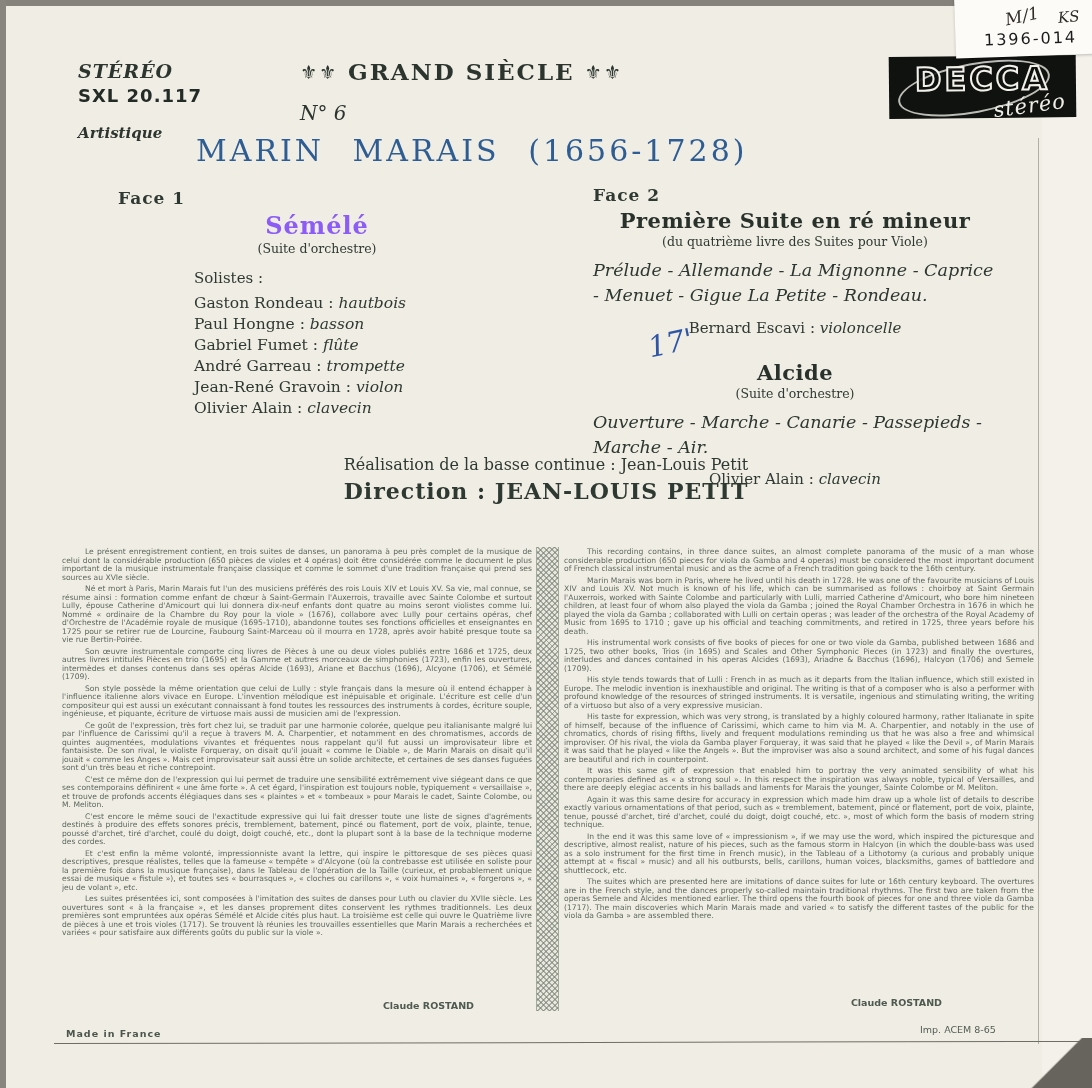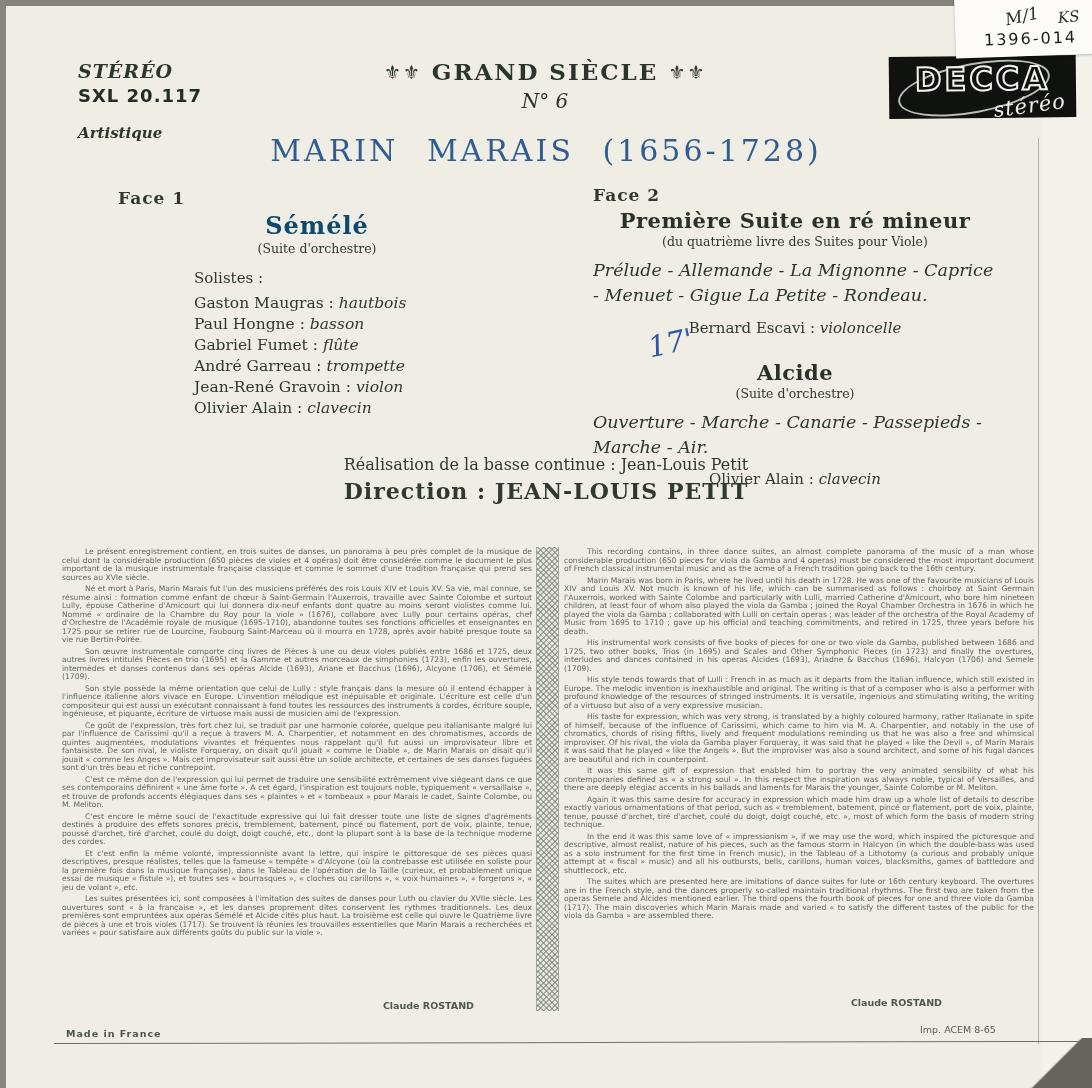--- a/index.html
+++ b/index.html
@@ -14,25 +14,25 @@
   .edge-left{left:0;top:0;width:6px;height:1088px;background:#87857d;}
   .edge-right-band{left:1042px;top:0;width:50px;height:1088px;background:#f3f1ea;}
   .edge-right-line{left:1038px;top:138px;width:1px;height:906px;background:rgba(95,100,90,.45);}
   .corner-wedge{right:0;bottom:0;width:78px;height:50px;background:linear-gradient(135deg,transparent 52%,#66645d 54%);}
   .fold-line{left:54px;top:1042px;width:1038px;height:1px;background:#6f6e66;transform:rotate(-0.12deg);}
   
   .hdr-left{left:78px;top:60px;width:190px;}
   .stereo{font-style:italic;font-weight:bold;font-size:19px;letter-spacing:1px;color:#2c362f;}
   .catalog{font-family:"DejaVu Sans",sans-serif;font-weight:bold;font-size:18px;letter-spacing:1px;color:#232b26;margin-top:3px;}
   .artistique{font-style:italic;font-weight:bold;font-size:15px;color:#2c362f;margin-top:18px;}
-  .hdr-center{left:300px;top:58px;width:490px;text-align:center;}
+  .hdr-center{left:300px;top:58px;width:490px;text-align:left;}
   .collection{font-weight:bold;font-size:23px;letter-spacing:2px;color:#2b352e;}
   .fleur{font-family:"DejaVu Sans",sans-serif;font-size:19px;font-weight:normal;vertical-align:1px;}
-  .coll-no{font-style:italic;font-size:20px;margin-top:4px;color:#2b352e;}
-  .album-title{left:196px;top:133px;width:700px;text-align:center;
+  .coll-no{font-style:italic;font-size:20px;margin-top:16px;color:#2b352e;}
+  .album-title{left:196px;top:133px;width:700px;text-align:left;
     font-size:30px;letter-spacing:3px;word-spacing:16px;color:#2e5d94;}
   
   .decca{left:889px;top:56px;width:187px;height:62px;background:#101210;transform:rotate(-0.6deg);overflow:hidden;}
   .decca-oval{position:absolute;left:8px;top:7px;width:150px;height:46px;border:2px solid rgba(245,245,238,.75);border-radius:50%;transform:rotate(-10deg);}
   .decca-word{position:absolute;left:0;top:4px;width:100%;text-align:center;
     font-family:"DejaVu Sans",sans-serif;font-weight:bold;font-size:32px;letter-spacing:3px;
     color:rgba(16,18,16,.9);-webkit-text-stroke:2px #f1f1ea;}
   .decca-script{position:absolute;right:10px;bottom:0px;font-style:italic;font-size:21px;color:#efefe8;transform:rotate(-7deg);letter-spacing:1px;}
   
   .sticker-hand{left:985px;top:-14px;width:112px;height:36px;background:#fcfbf7;transform:rotate(2.5deg);box-shadow:0 1px 2px rgba(0,0,0,.18);}
@@ -40,21 +40,21 @@
   .sticker-number{position:absolute;left:0;bottom:8px;width:100%;text-align:center;
     font-family:"DejaVu Sans",sans-serif;font-size:16px;letter-spacing:2px;color:#1c1c1c;}
   .hand{font-style:italic;color:#2f2c28;font-family:"DejaVu Serif",serif;}
   .hand-m{left:1005px;top:6px;font-size:17px;transform:rotate(-12deg);}
   .hand-ks{left:1058px;top:8px;font-size:15px;transform:rotate(-6deg);}
   .hand-17{left:648px;top:326px;font-size:29px;color:#2f55a5;transform:rotate(-12deg);font-style:italic;}
   
   .face1{left:118px;top:188px;width:398px;}
   .face2{left:593px;top:185px;width:404px;}
   .face-label{text-align:left;font-weight:bold;font-size:17px;letter-spacing:1px;}
-  .work-title{text-align:center;font-weight:bold;font-size:24px;letter-spacing:1px;margin-top:3px;color:#0c4a6e;}
+  .work-title{text-align:center;font-weight:bold;font-size:24px;letter-spacing:1px;margin-top:3px;color:#8b5cf6;}
   .work-title2{text-align:center;font-weight:bold;font-size:21px;letter-spacing:0.5px;margin-top:3px;color:#28322b;}
   .work-sub{text-align:center;font-size:12.5px;margin-top:1px;}
   .tracks{font-style:italic;font-size:17.5px;line-height:1.42;margin-top:9px;color:#2c372f;}
   .soloist-line{text-align:center;font-size:15px;margin-top:11px;}
   .soloists{margin:13px 0 0 76px;}
   .soloists-label{font-size:15px;margin-bottom:6px;}
   .soloist{font-size:15.5px;line-height:21px;}
   .instr{font-style:italic;}
   
   .credits{left:196px;top:455px;width:700px;text-align:center;}
@@ -120,21 +120,21 @@
   <div class="abs hand hand-ks">KS</div>
 
   <div class="abs album-title">MARIN MARAIS (1656-1728)</div>
 
   <div class="abs face1">
     <div class="face-label">Face 1</div>
     <div class="work-title">Sémélé</div>
     <div class="work-sub">(Suite d'orchestre)</div>
     <div class="soloists">
       <div class="soloists-label">Solistes :</div>
-      <div class="soloist"><span>Gaston Maugras :</span> <span class="instr">hautbois</span></div>
+      <div class="soloist"><span>Gaston Rondeau :</span> <span class="instr">hautbois</span></div>
       <div class="soloist"><span>Paul Hongne :</span> <span class="instr">basson</span></div>
       <div class="soloist"><span>Gabriel Fumet :</span> <span class="instr">flûte</span></div>
       <div class="soloist"><span>André Garreau :</span> <span class="instr">trompette</span></div>
       <div class="soloist"><span>Jean-René Gravoin :</span> <span class="instr">violon</span></div>
       <div class="soloist"><span>Olivier Alain :</span> <span class="instr">clavecin</span></div>
     </div>
   </div>
 
   <div class="abs face2">
     <div class="face-label">Face 2</div>

